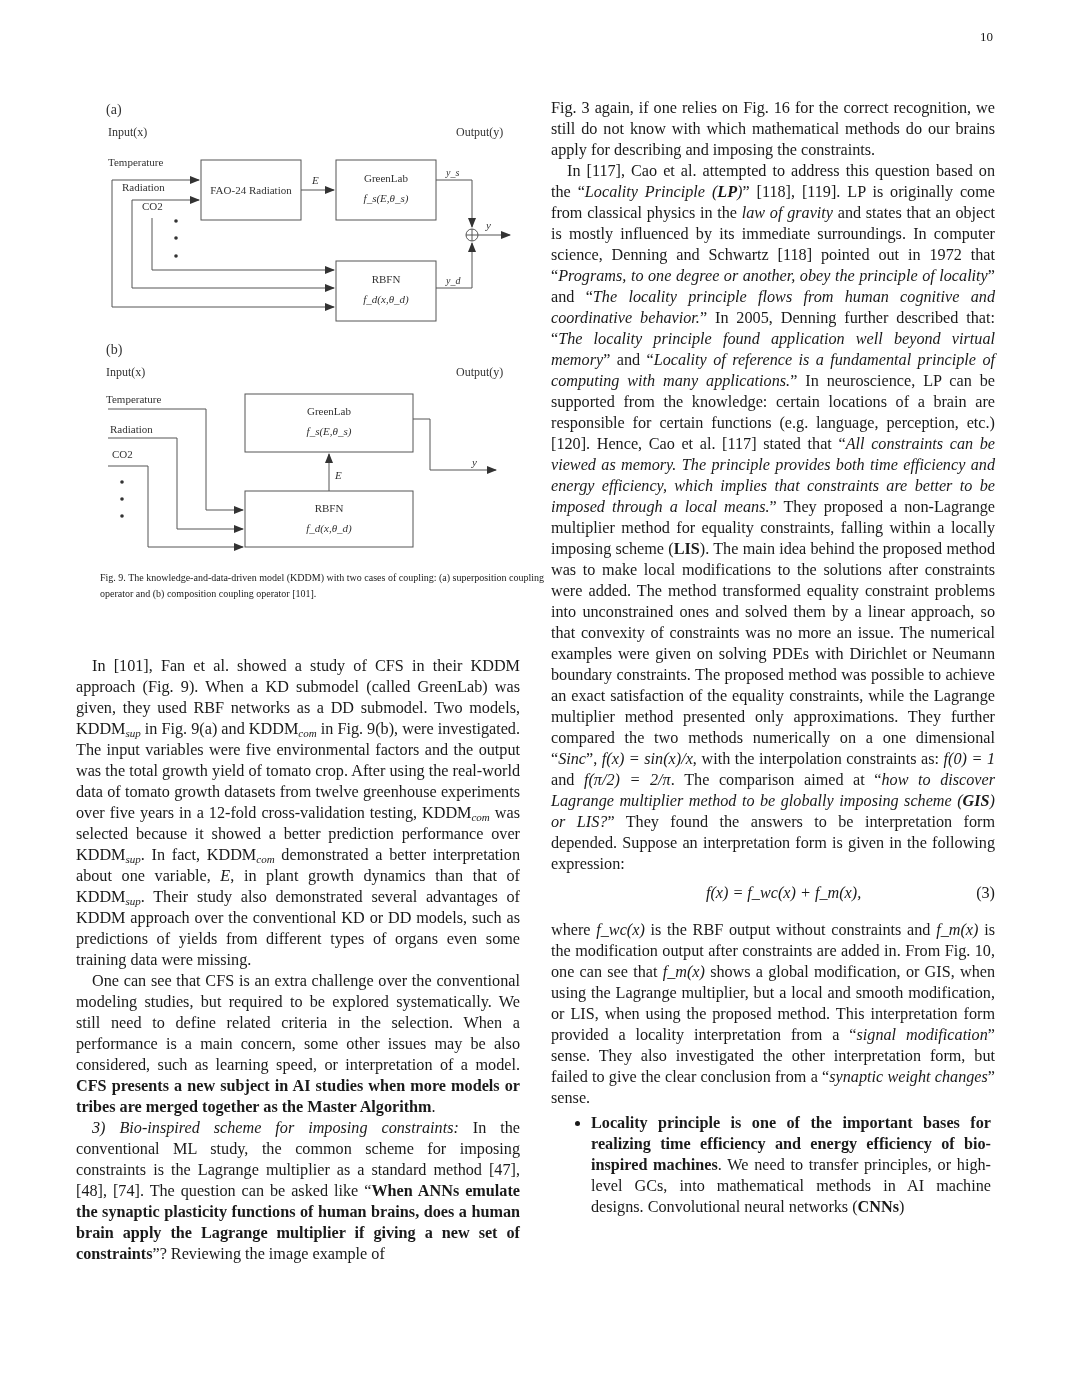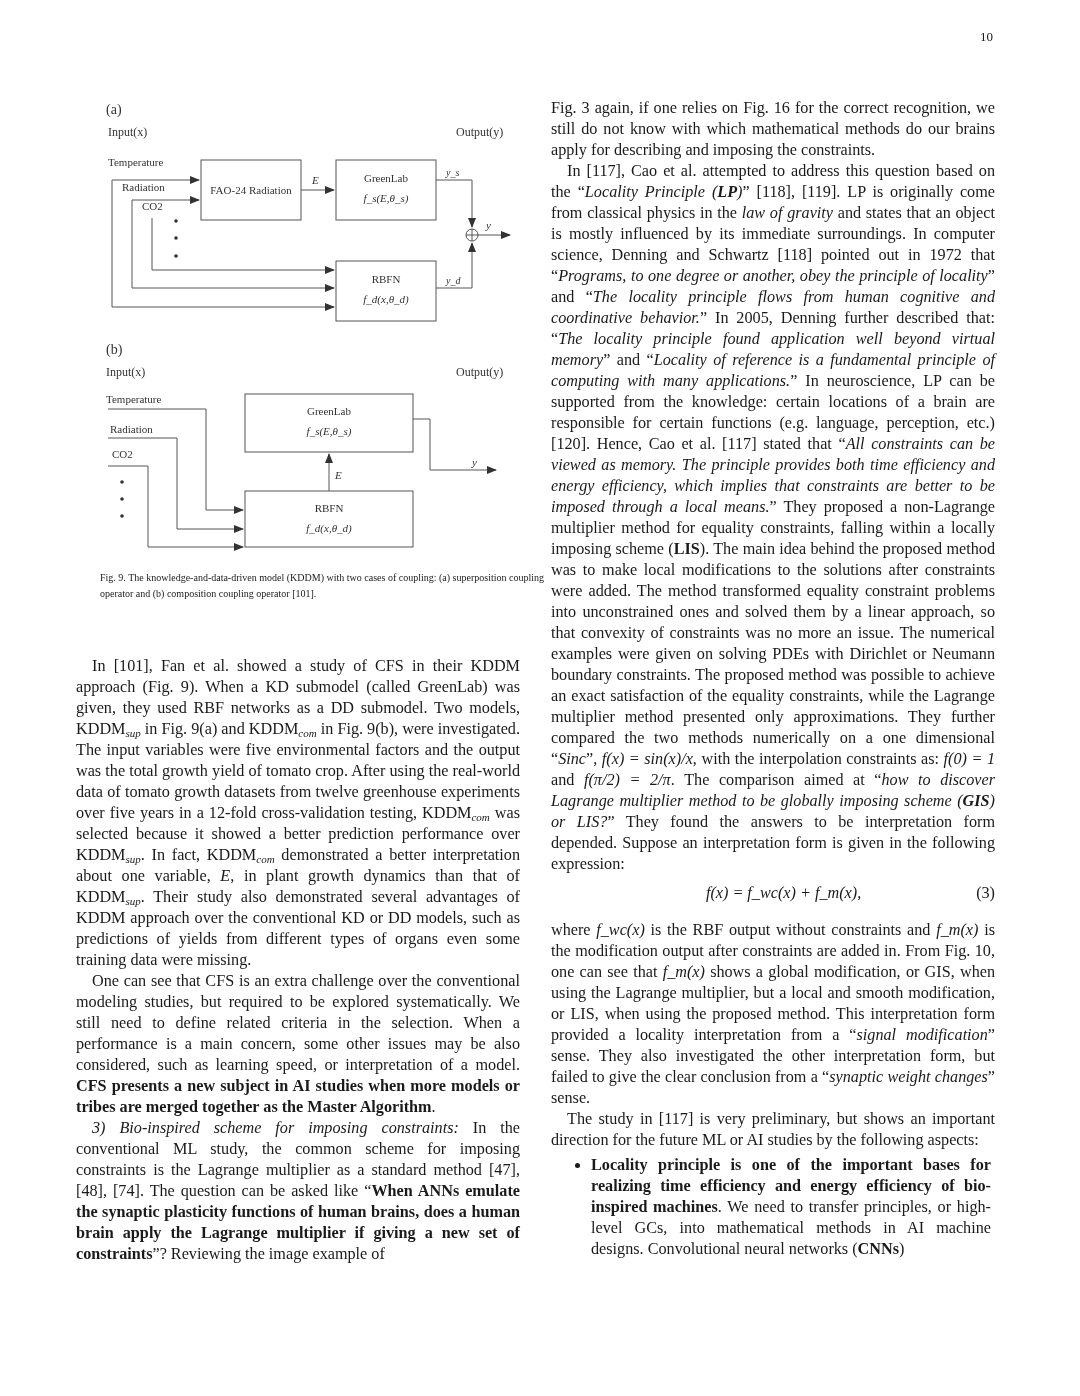--- a/index.html
+++ b/index.html
@@ -115,17 +115,16 @@
 </div>
 
 <div class="col col-right">
   <p class="noindent">Fig. 3 again, if one relies on Fig. 16 for the correct recognition, we still do not know with which mathematical methods do our brains apply for describing and imposing the constraints.</p>
   <p><span>In [117], Cao et al. attempted to address this question based on the “</span><i>Locality Principle (</i><b><i>LP</i></b><i>)</i><span>” [118], [119]. LP is originally come from classical physics in the </span><i>law of gravity</i><span> and states that an object is mostly influenced by its immediate surroundings. In computer science, Denning and Schwartz [118] pointed out in 1972 that “</span><i>Programs, to one degree or another, obey the principle of locality</i><span>” and “</span><i>The locality principle flows from human cognitive and coordinative behavior.</i><span>” In 2005, Denning further described that: “</span><i>The locality principle found application well beyond virtual memory</i><span>” and “</span><i>Locality of reference is a fundamental principle of computing with many applications.</i><span>” In neuroscience, LP can be supported from the knowledge: certain locations of a brain are responsible for certain functions (e.g. language, perception, etc.) [120]. Hence, Cao et al. [117] stated that “</span><i>All constraints can be viewed as memory. The principle provides both time efficiency and energy efficiency, which implies that constraints are better to be imposed through a local means.</i><span>” They proposed a non-Lagrange multiplier method for equality constraints, falling within a locally imposing scheme (</span><b>LIS</b><span>). The main idea behind the proposed method was to make local modifications to the solutions after constraints were added. The method transformed equality constraint problems into unconstrained ones and solved them by a linear approach, so that convexity of constraints was no more an issue. The numerical examples were given on solving PDEs with Dirichlet or Neumann boundary constraints. The proposed method was possible to achieve an exact satisfaction of the equality constraints, while the Lagrange multiplier method presented only approximations. They further compared the two methods numerically on a one dimensional “</span><i>Sinc</i><span>”, </span><i>f(x) = sin(x)/x</i><span>, with the interpolation constraints as: </span><i>f(0) = 1</i><span> and </span><i>f(π/2) = 2/π</i><span>. The comparison aimed at “</span><i>how to discover Lagrange multiplier method to be globally imposing scheme (</i><b><i>GIS</i></b><i>) or LIS?</i><span>” They found the answers to be interpretation form depended. Suppose an interpretation form is given in the following expression:</span></p>
   <div class="eq">
     <span class="eq-body">f(x) = f_wc(x) + f_m(x),</span>
     <span class="eq-num">(3)</span>
   </div>
   <p class="noindent"><span>where </span><i>f_wc(x)</i><span> is the RBF output without constraints and </span><i>f_m(x)</i><span> is the modification output after constraints are added in. From Fig. 10, one can see that </span><i>f_m(x)</i><span> shows a global modification, or GIS, when using the Lagrange multiplier, but a local and smooth modification, or LIS, when using the proposed method. This interpretation form provided a locality interpretation from a “</span><i>signal modification</i><span>” sense. They also investigated the other interpretation form, but failed to give the clear conclusion from a “</span><i>synaptic weight changes</i><span>” sense.</span></p>
-  <p>The study in [117] is very preliminary, but shows an important direction for the future ML or AI studies by the following aspects:</p>
   <ul class="bullets">
     <li><b>Locality principle is one of the important bases for realizing time efficiency and energy efficiency of bio-inspired machines</b><span>. We need to transfer principles, or high-level GCs, into mathematical methods in AI machine designs. Convolutional neural networks (</span><b>CNNs</b><span>)</span></li>
   </ul>
 </div>
 
 </body></html>

